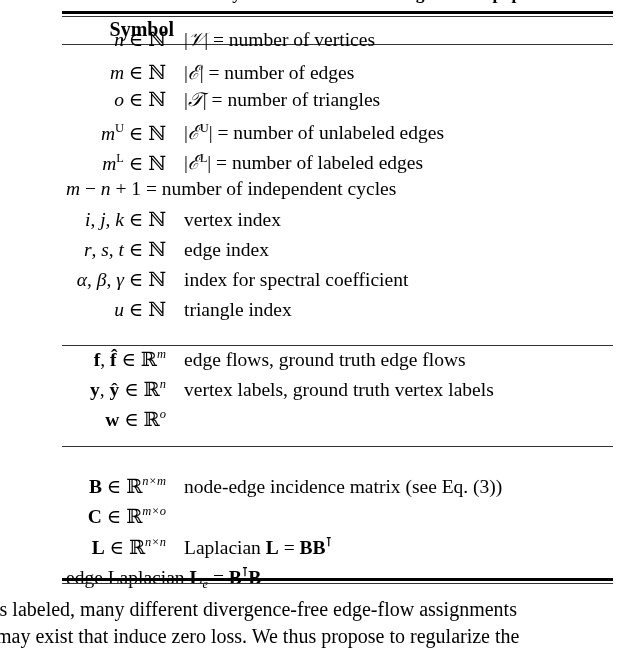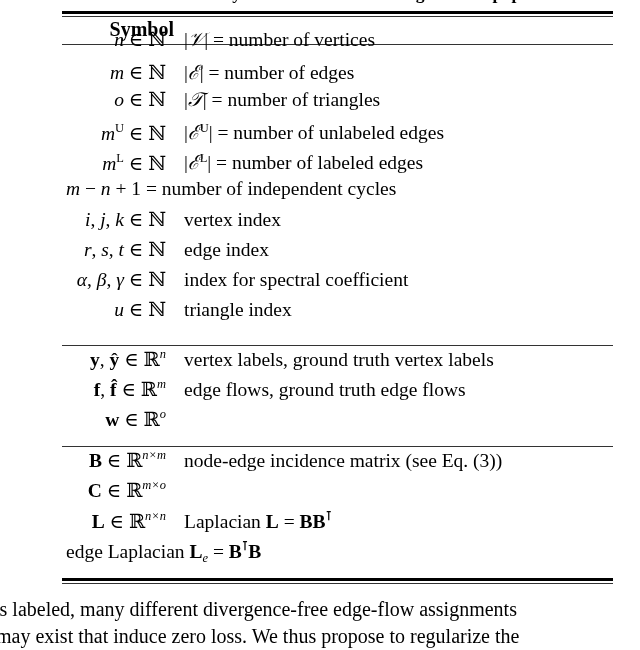--- a/index.html
+++ b/index.html
@@ -165,35 +165,35 @@
       <div class="row">
         <div class="col-sym"><i class="v">u</i> <span class="op">∈</span> <span class="bb">ℕ</span></div>
         <div class="col-desc">triangle index</div>
       </div>
     </div>
 
   <div class="rule rule-light" style="top:345px;"></div>
 
   <div class="table" style="top:347px;">
       <div class="row">
+        <div class="col-sym"><span class="bold">f</span>, <span class="bold">f̂</span> <span class="op">∈</span> <span class="bb">ℝ</span><sup class="it">m</sup></div>
+        <div class="col-desc">edge flows, ground truth edge flows</div>
+      </div>
+      <div class="row">
         <div class="col-sym"><span class="bold">y</span>, <span class="bold">ŷ</span> <span class="op">∈</span> <span class="bb">ℝ</span><sup class="it">n</sup></div>
         <div class="col-desc">vertex labels, ground truth vertex labels</div>
       </div>
       <div class="row">
-        <div class="col-sym"><span class="bold">f</span>, <span class="bold">f̂</span> <span class="op">∈</span> <span class="bb">ℝ</span><sup class="it">m</sup></div>
-        <div class="col-desc">edge flows, ground truth edge flows</div>
-      </div>
-      <div class="row">
         <div class="col-sym"><span class="bold">w</span> <span class="op">∈</span> <span class="bb">ℝ</span><sup class="it">o</sup></div>
       </div>
     </div>
 
   <div class="rule rule-light" style="top:446px;"></div>
 
-  <div class="table" style="top:448px;">
+  <div class="table" style="top:474px;">
       <div class="row">
         <div class="col-sym"><span class="bold">B</span> <span class="op">∈</span> <span class="bb">ℝ</span><sup class="it">n×m</sup></div>
         <div class="col-desc">node-edge incidence matrix (see Eq. (3))</div>
       </div>
       <div class="row">
         <div class="col-sym"><span class="bold">C</span> <span class="op">∈</span> <span class="bb">ℝ</span><sup class="it">m×o</sup></div>
       </div>
       <div class="row">
         <div class="col-sym"><span class="bold">L</span> <span class="op">∈</span> <span class="bb">ℝ</span><sup class="it">n×n</sup></div>
         <div class="col-desc">Laplacian <span class="bold">L</span> = <span class="bold">BB</span><sup><span class="bold">⊺</span></sup></div>

